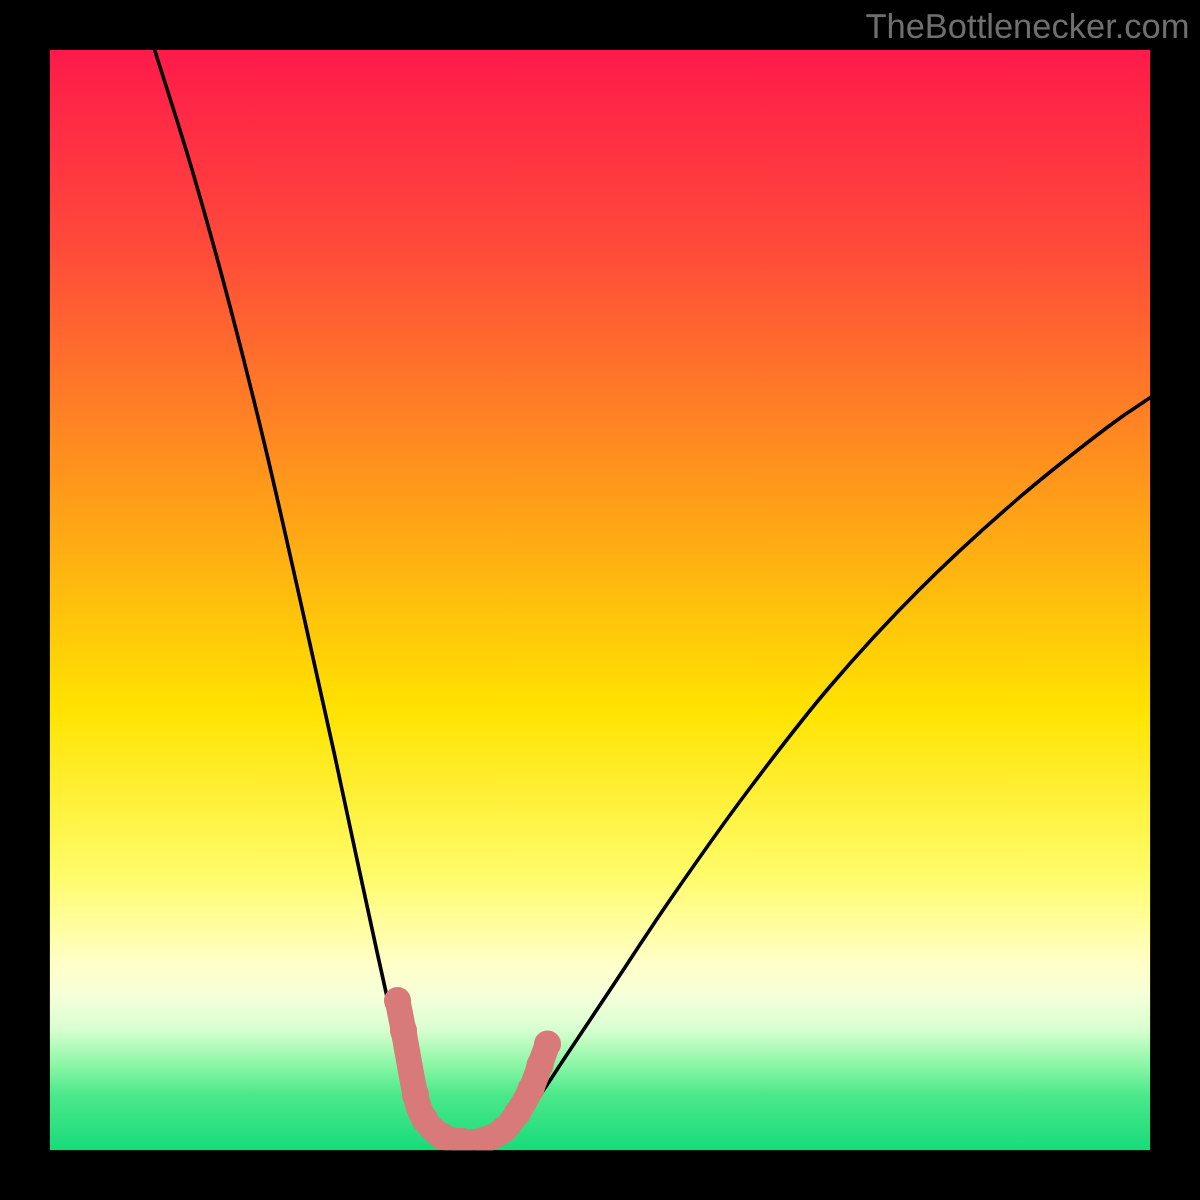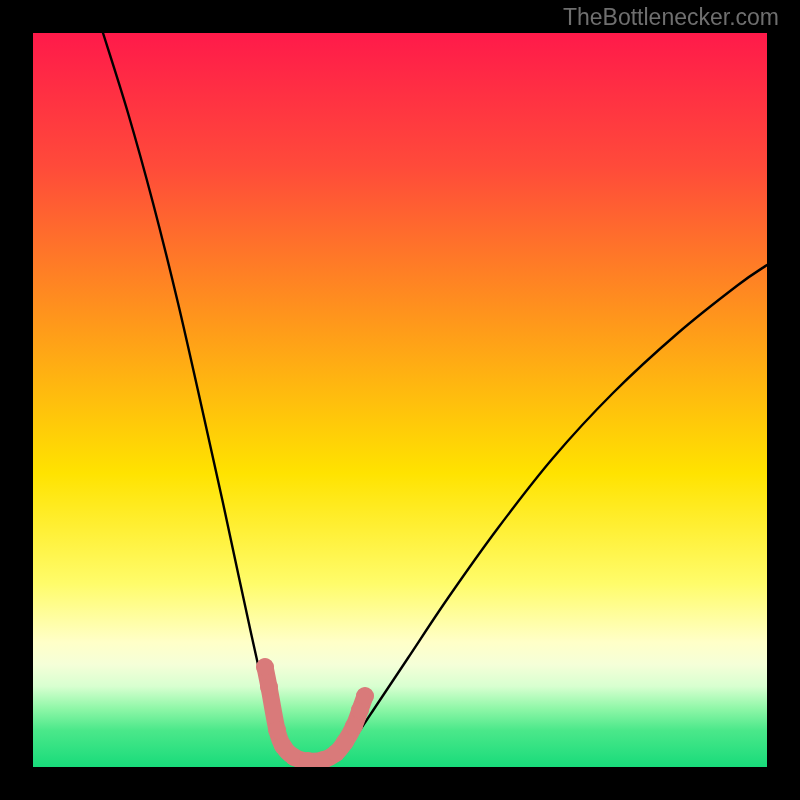--- a/index.html
+++ b/index.html
@@ -2,21 +2,21 @@
 <html><head>
 <meta charset="utf-8">
 <style>
 html,body{margin:0;padding:0;width:800px;height:800px;overflow:hidden;background:#000}
 .frame{position:absolute;background:#000}
 .frame.top{left:0;top:0;width:800px;height:33px}
 .frame.bottom{left:0;bottom:0;width:800px;height:33px}
 .frame.left{left:0;top:0;width:33px;height:800px}
 .frame.right{right:0;top:0;width:33px;height:800px}
 .plot{position:absolute;left:33px;top:33px;width:734px;height:734px}
-.watermark{position:absolute;right:21px;top:4px;font:23px Arial,Helvetica,sans-serif;color:#6f6f6f;letter-spacing:0px}
+.watermark{position:absolute;right:7px;top:4px;font:23px Arial,Helvetica,sans-serif;color:#6f6f6f;letter-spacing:0px}
 svg{display:block}
 </style>
 </head>
 <body>
 
 <div class="plot">
 <svg width="734" height="734" viewBox="0 0 734 734">
   <defs>
     <linearGradient id="bg" x1="0" y1="0" x2="0" y2="1">
           <stop offset="0" stop-color="#ff1a4a"></stop>

